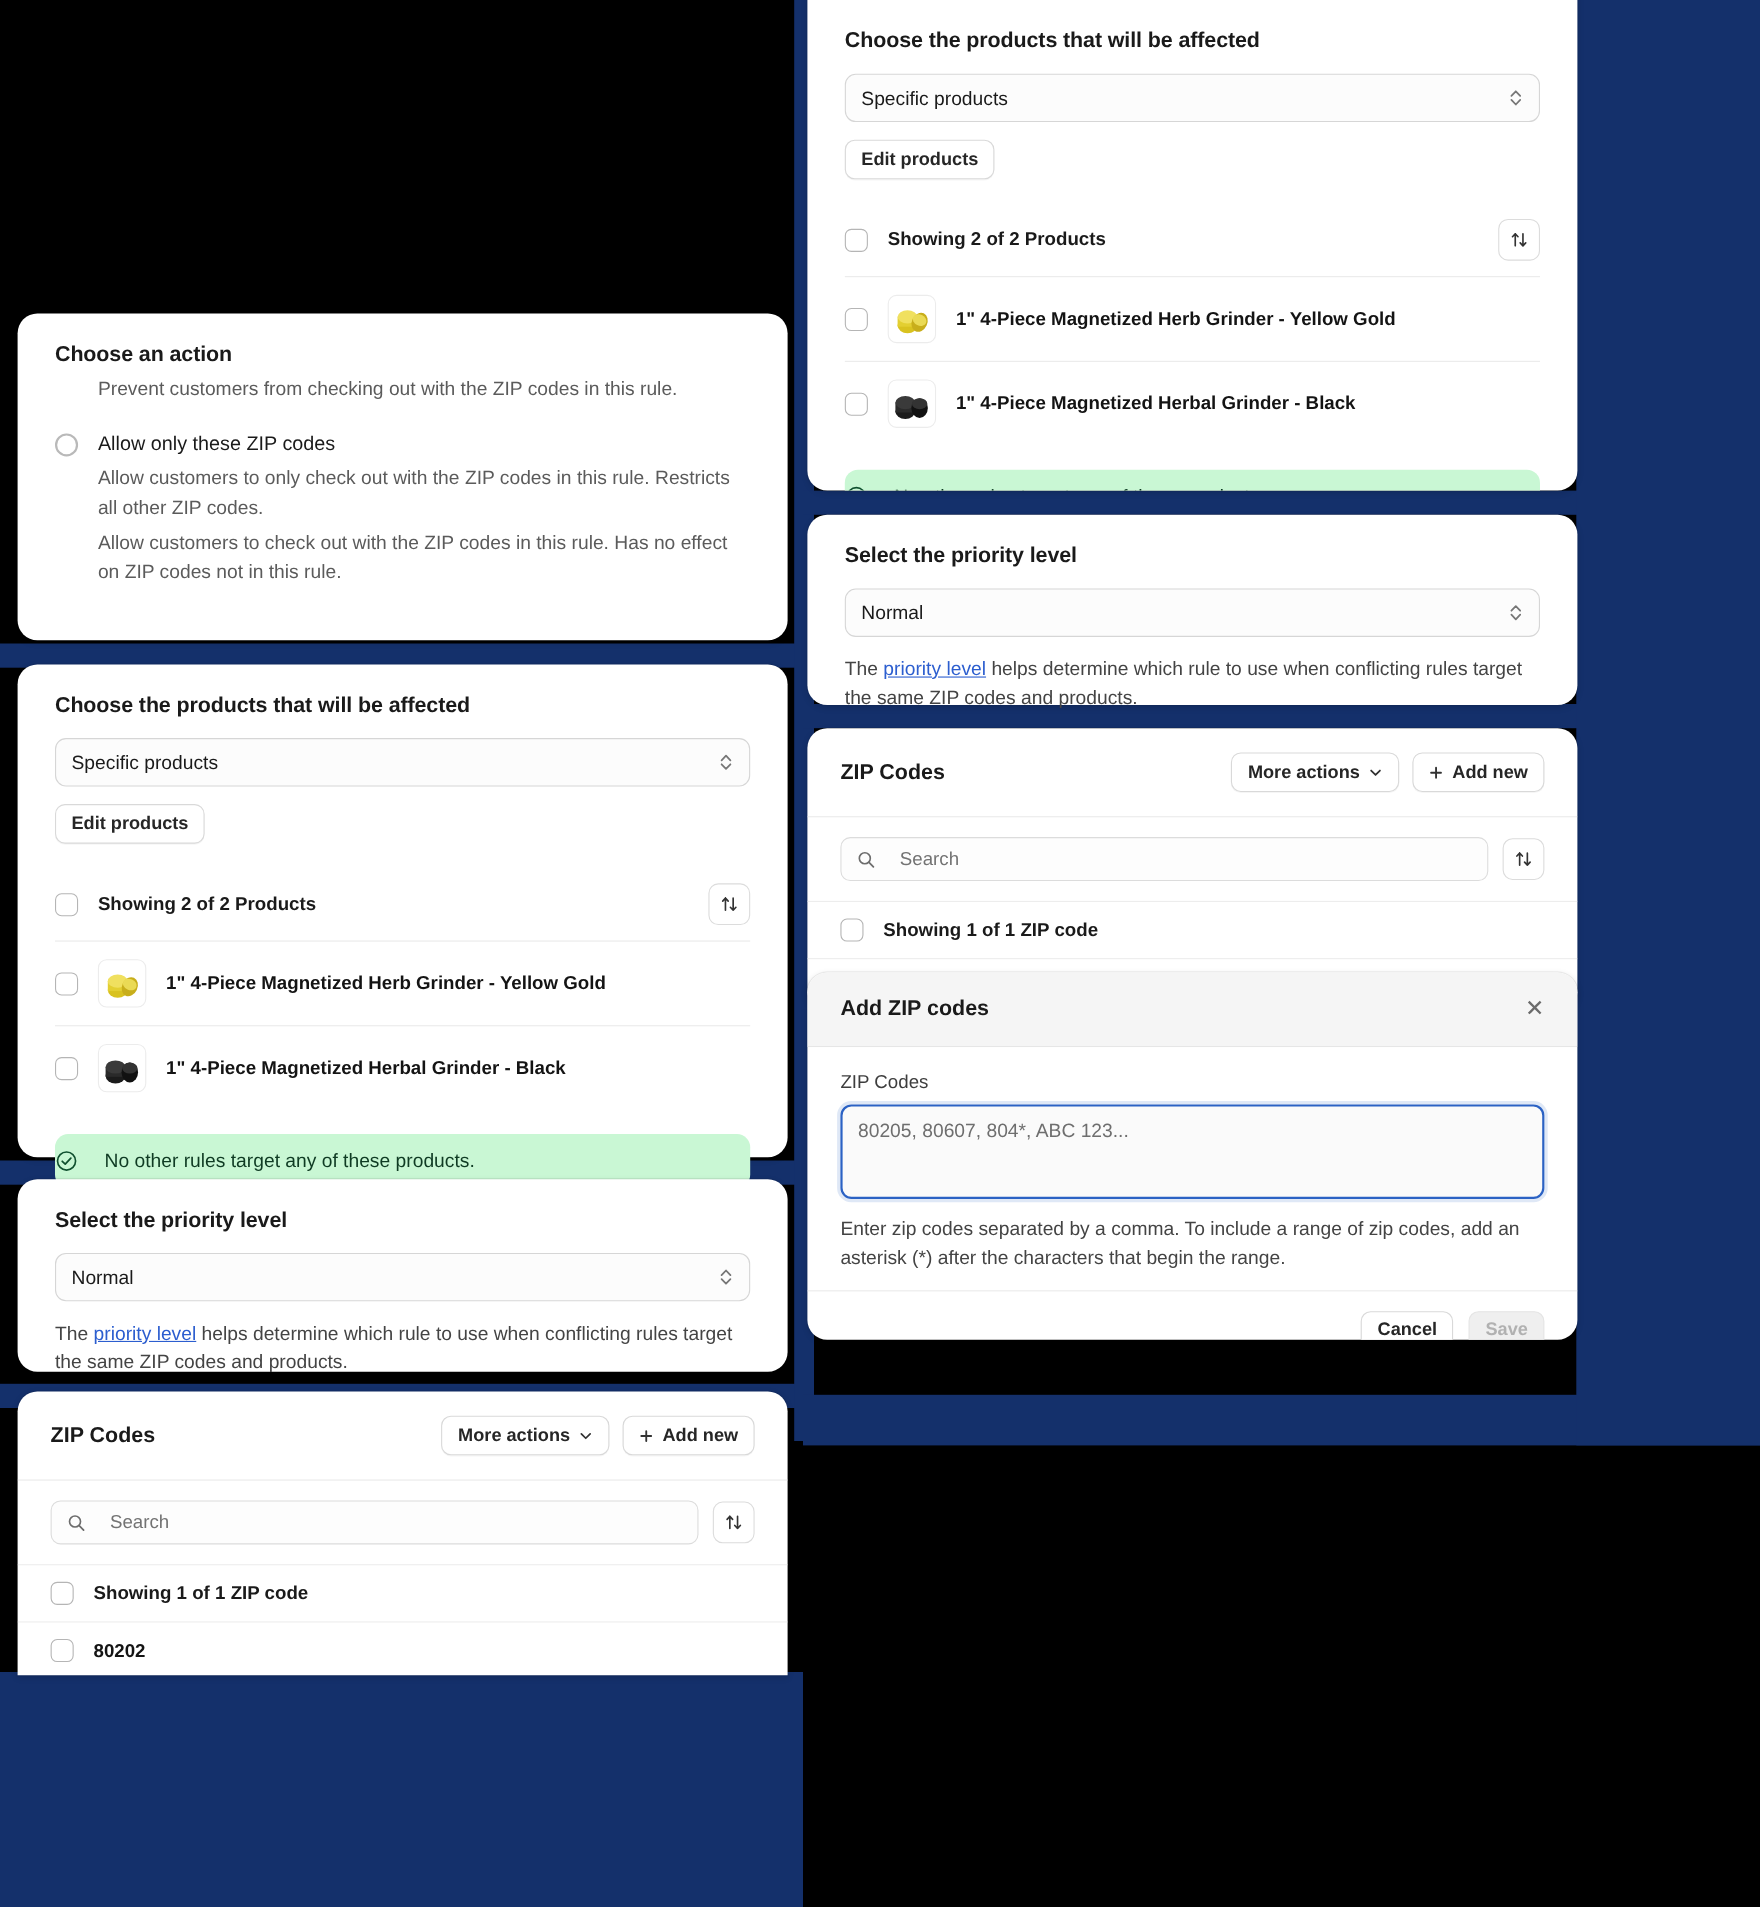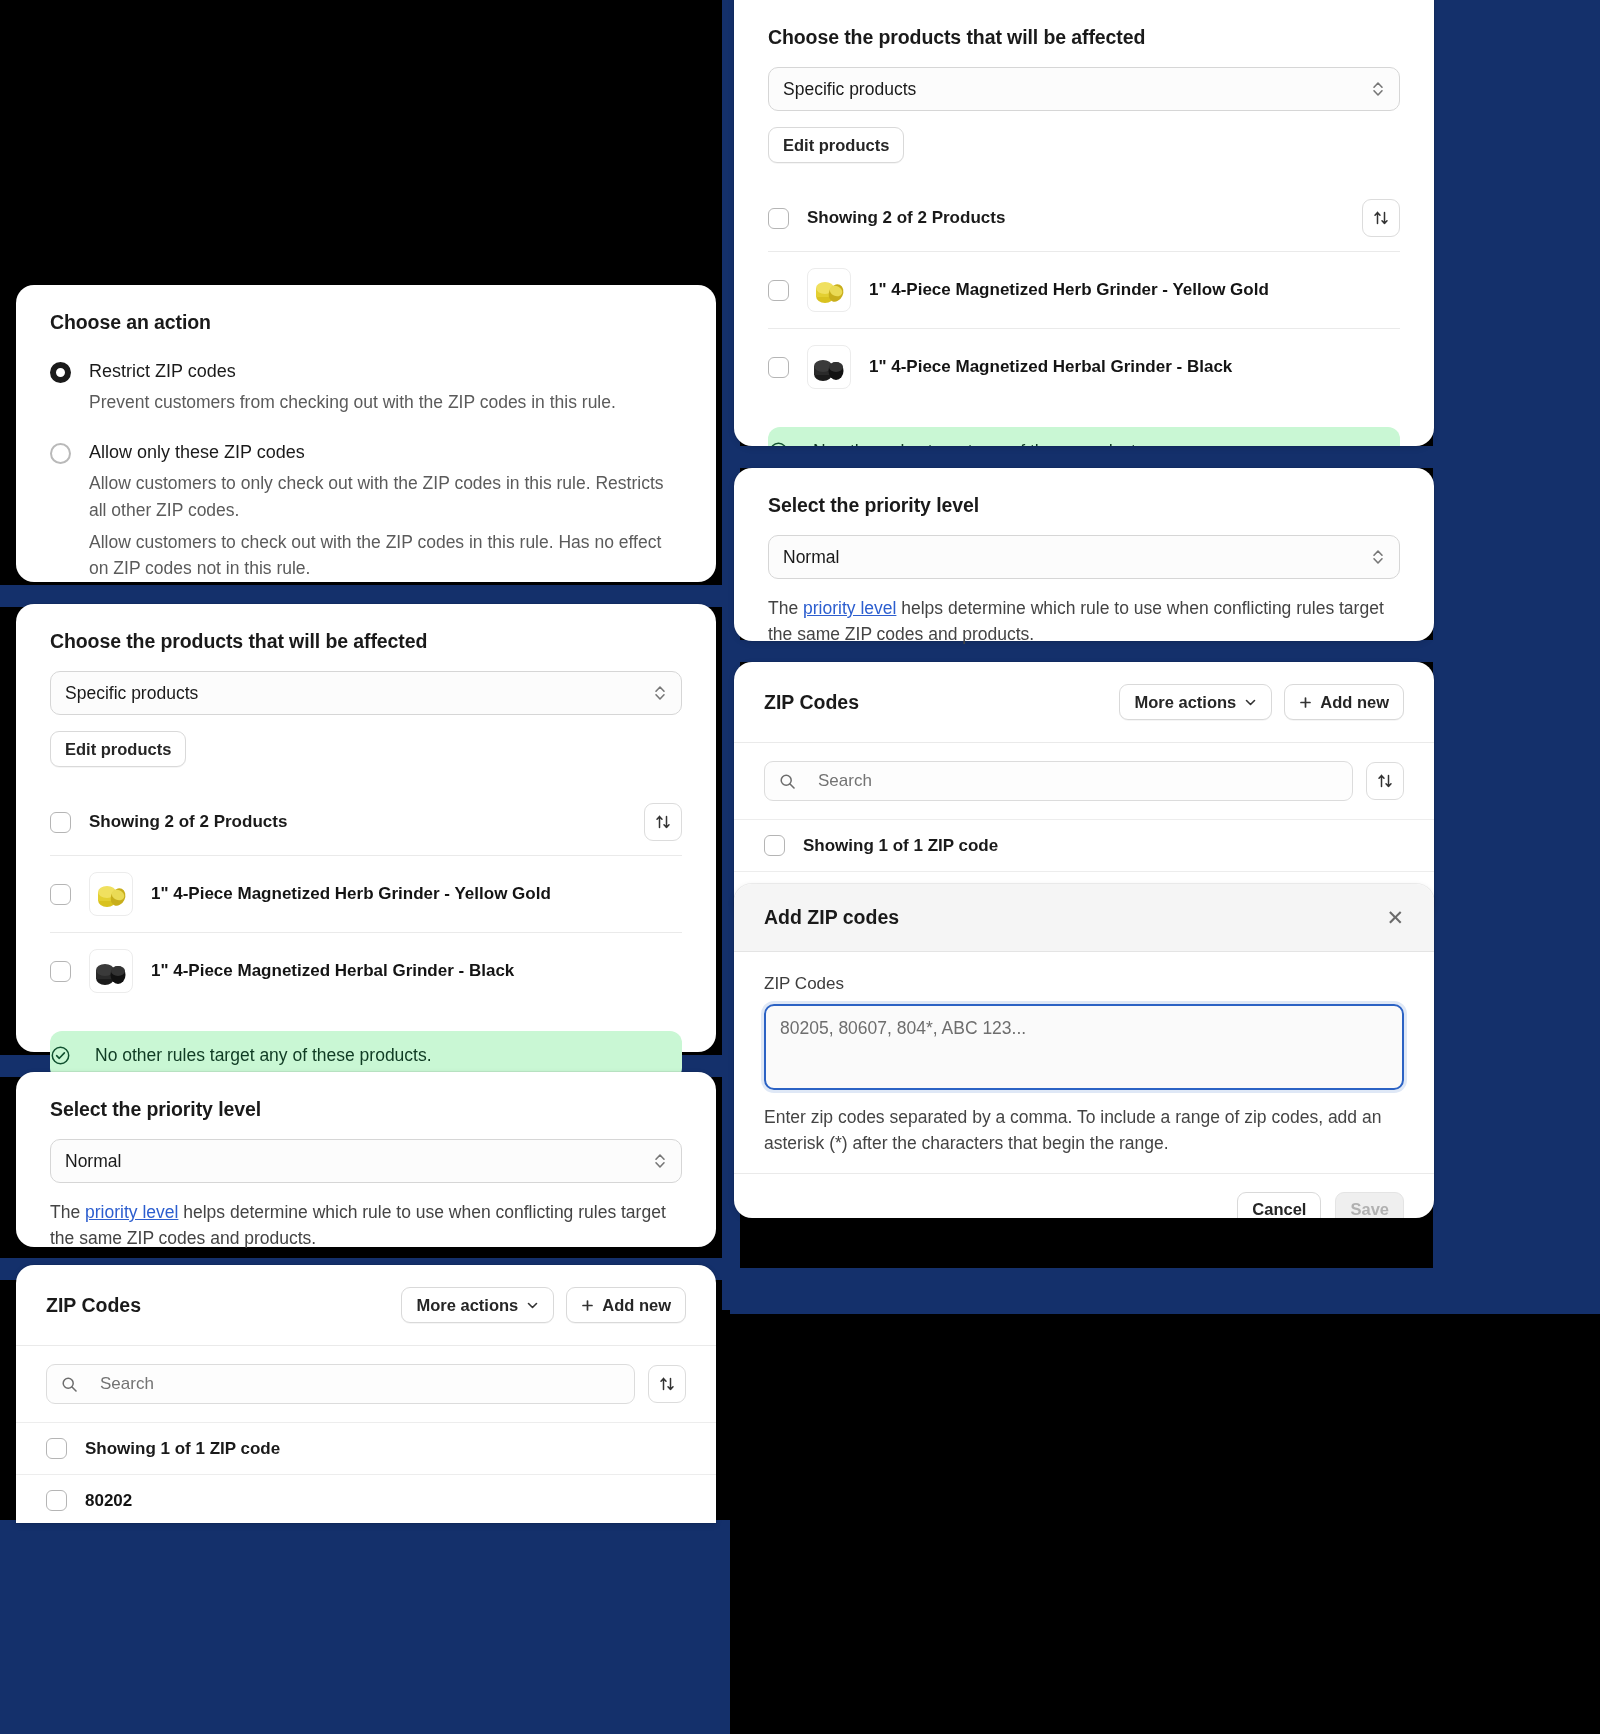--- a/index.html
+++ b/index.html
@@ -177,24 +177,20 @@
   <div class="noise" style="left:722px;top:0;width:18px;height:1310px;"></div>
   <div class="noise" style="left:730px;top:446px;width:870px;height:22px;"></div>
   <div class="noise" style="left:730px;top:640px;width:870px;height:22px;"></div>
   <div class="noise" style="left:730px;top:918px;width:870px;height:22px;"></div>
   <div class="noise" style="left:730px;top:1268px;width:870px;height:46px;"></div>
   <div class="noise" style="left:1433px;top:0;width:167px;height:1314px;"></div>
 
   <div class="card card-pad" style="left:16px; top:285px; width:700px; height:297px;">
     <div class="sec-title">Choose an action</div>
 
-    <div class="radio-row">
-      <div class="radio sel"></div>
-      <div class="radio-label">Restrict ZIP codes</div>
-    </div>
     <div class="radio-help">Prevent customers from checking out with the ZIP codes in this rule.</div>
 
     <div class="radio-row">
       <div class="radio"></div>
       <div class="radio-label">Allow only these ZIP codes</div>
     </div>
     <div class="radio-help">Allow customers to only check out with the ZIP codes in this rule. Restricts all other ZIP codes.</div>
 
     <div class="radio-help">Allow customers to check out with the ZIP codes in this rule. Has no effect on ZIP codes not in this rule.</div>
   </div>

